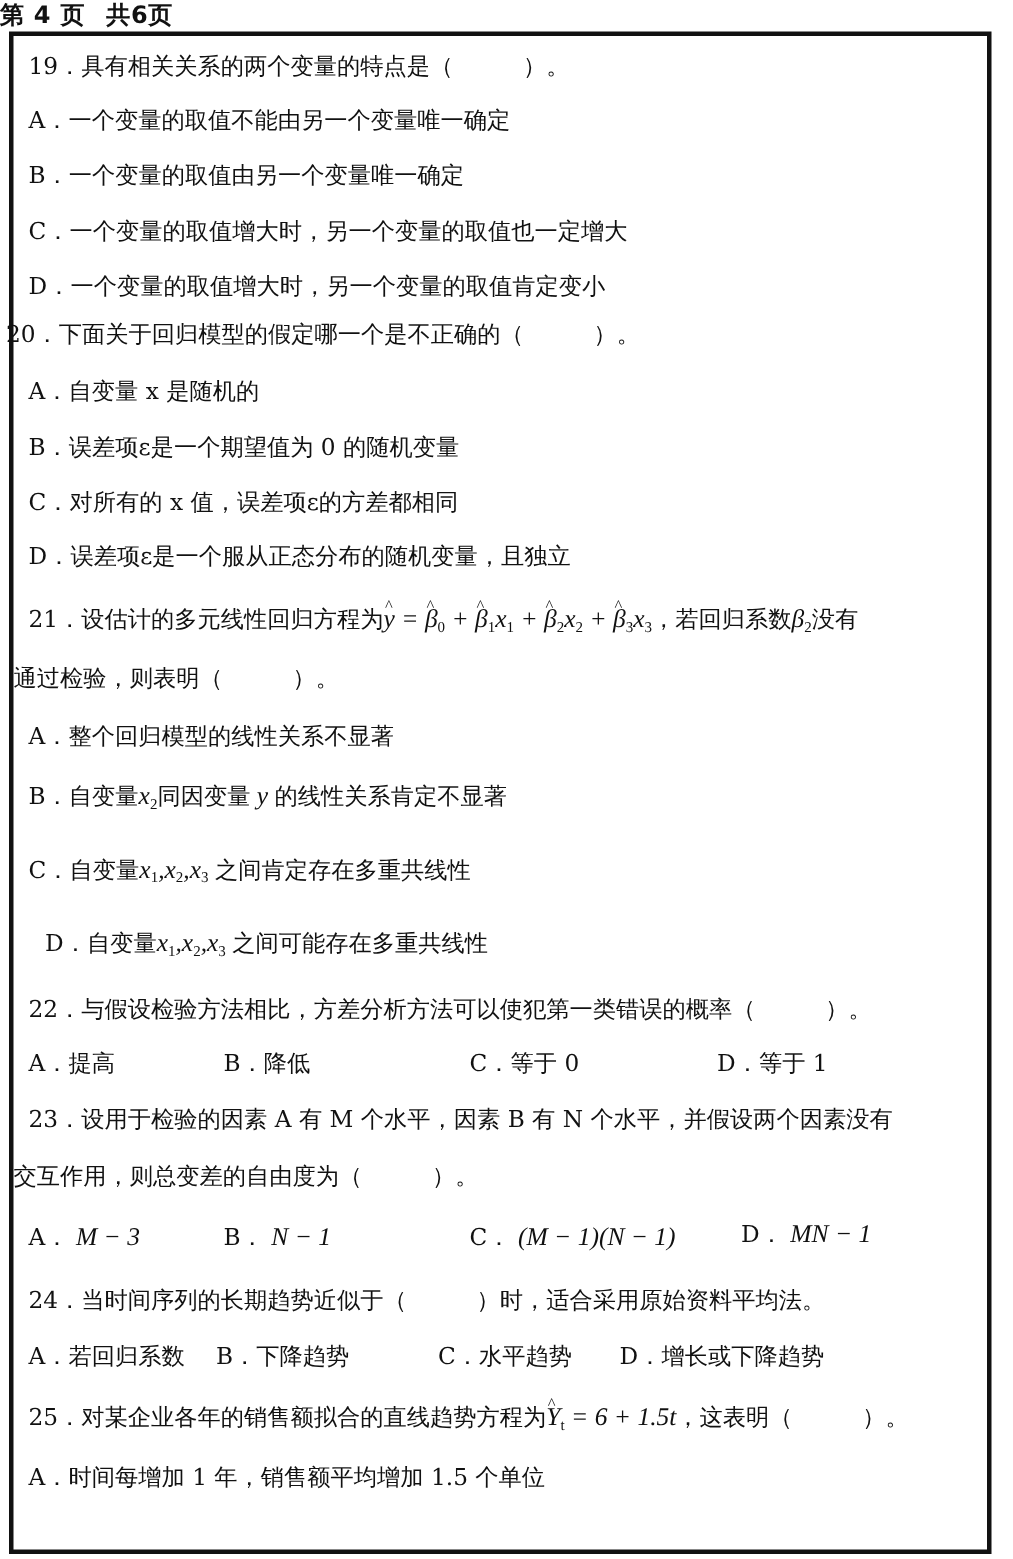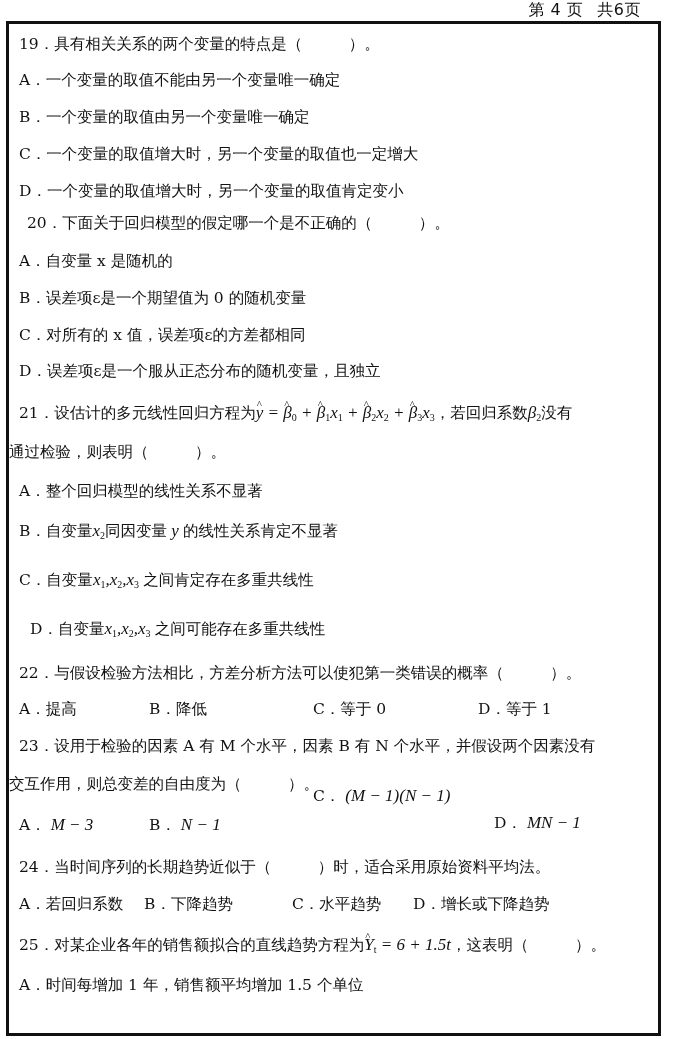--- a/index.html
+++ b/index.html
@@ -3,22 +3,22 @@
   <meta charset="utf-8">
   <style>
     html, body { margin: 0; padding: 0; background: #ffffff; }
     body {
       width: 675px; height: 1039px; position: relative; overflow: hidden;
       font-family: "DejaVu Serif", "Liberation Serif", serif;
       color: #111111;
     }
     .page-header {
       position: absolute; left: 0; top: 0; width: 641px; height: 20px;
-      text-align: right; font-family: "DejaVu Sans", "Liberation Sans", sans-serif;
-      font-weight: normal; font-size: 16px; line-height: 20px; letter-spacing: 0.5px;
+      text-align: left; font-family: "DejaVu Sans", "Liberation Sans", sans-serif;
+      font-weight: bold; font-size: 16px; line-height: 20px; letter-spacing: 0.5px;
     }
     .page-header span { padding-left: 14px; }
     .frame {
       position: absolute; left: 6px; top: 21px; width: 649px; height: 1009px;
       border: 3px solid #111111;
     }
     .line {
       position: absolute; font-size: 15.5px; line-height: 20px; white-space: nowrap;
       transform-origin: left center;
     }
@@ -39,21 +39,21 @@
 </div>
 
 <div class="frame"></div>
 
 <div class="line q" style="top:34px;left:19px">19．具有相关关系的两个变量的特点是（　　　）。</div>
 <div class="line" style="top:70px;left:19px">A．一个变量的取值不能由另一个变量唯一确定</div>
 <div class="line" style="top:107px;left:19px">B．一个变量的取值由另一个变量唯一确定</div>
 <div class="line" style="top:144px;left:19px">C．一个变量的取值增大时，另一个变量的取值也一定增大</div>
 <div class="line" style="top:181px;left:19px">D．一个变量的取值增大时，另一个变量的取值肯定变小</div>
 
-<div class="line" style="top:213px;left:27px">20．下面关于回归模型的假定哪一个是不正确的（　　　）。</div>
+<div class="line" style="top:213px;left:4px">20．下面关于回归模型的假定哪一个是不正确的（　　　）。</div>
 <div class="line" style="top:251px;left:19px">A．自变量 x 是随机的</div>
 <div class="line" style="top:288px;left:19px">B．误差项ε是一个期望值为 0 的随机变量</div>
 <div class="line" style="top:325px;left:19px">C．对所有的 x 值，误差项ε的方差都相同</div>
 <div class="line" style="top:361px;left:19px">D．误差项ε是一个服从正态分布的随机变量，且独立</div>
 
 <div class="line" style="top:403px;left:19px">
   <span>21．设估计的多元线性回归方程为</span><span class="m"><span class="hat">y</span> = <span class="hat">β</span><sub>0</sub> + <span class="hat">β</span><sub>1</sub>x<sub>1</sub> + <span class="hat">β</span><sub>2</sub>x<sub>2</sub> + <span class="hat">β</span><sub>3</sub>x<sub>3</sub></span><span>，若回归系数</span><span class="m">β<sub>2</sub></span><span>没有</span>
 </div>
 <div class="line" style="top:442px;left:9px">通过检验，则表明（　　　）。</div>
 <div class="line" style="top:481px;left:19px">A．整个回归模型的线性关系不显著</div>
@@ -70,21 +70,21 @@
 <div class="line" style="top:663px;left:19px">22．与假设检验方法相比，方差分析方法可以使犯第一类错误的概率（　　　）。</div>
 <div class="col line" style="top:699px;left:19px">A．提高</div>
 <div class="col line" style="top:699px;left:149px">B．降低</div>
 <div class="col line" style="top:699px;left:313px">C．等于 0</div>
 <div class="col line" style="top:699px;left:478px">D．等于 1</div>
 
 <div class="line" style="top:736px;left:19px">23．设用于检验的因素 A 有 M 个水平，因素 B 有 N 个水平，并假设两个因素没有</div>
 <div class="line" style="top:774px;left:9px">交互作用，则总变差的自由度为（　　　）。</div>
 <div class="col line" style="top:815px;left:19px"><span>A．</span> <span class="m">M − 3</span></div>
 <div class="col line" style="top:815px;left:149px"><span>B．</span> <span class="m">N − 1</span></div>
-<div class="col line" style="top:786px;left:313px"><span>C．</span> <span class="m">(M − 1)(N − 1)</span></div>
+<div class="col line" style="top:815px;left:313px"><span>C．</span> <span class="m">(M − 1)(N − 1)</span></div>
 <div class="col line" style="top:813px;left:494px"><span>D．</span> <span class="m">MN − 1</span></div>
 
 <div class="line" style="top:857px;left:19px">24．当时间序列的长期趋势近似于（　　　）时，适合采用原始资料平均法。</div>
 <div class="col line" style="top:894px;left:19px">A．若回归系数</div>
 <div class="col line" style="top:894px;left:144px">B．下降趋势</div>
 <div class="col line" style="top:894px;left:292px">C．水平趋势</div>
 <div class="col line" style="top:894px;left:413px">D．增长或下降趋势</div>
 
 <div class="line" style="top:935px;left:19px">
   <span>25．对某企业各年的销售额拟合的直线趋势方程为</span><span class="m"><span class="hat">Y</span><sub>t</sub> = 6 + 1.5t</span><span>，这表明（　　　）。</span>

